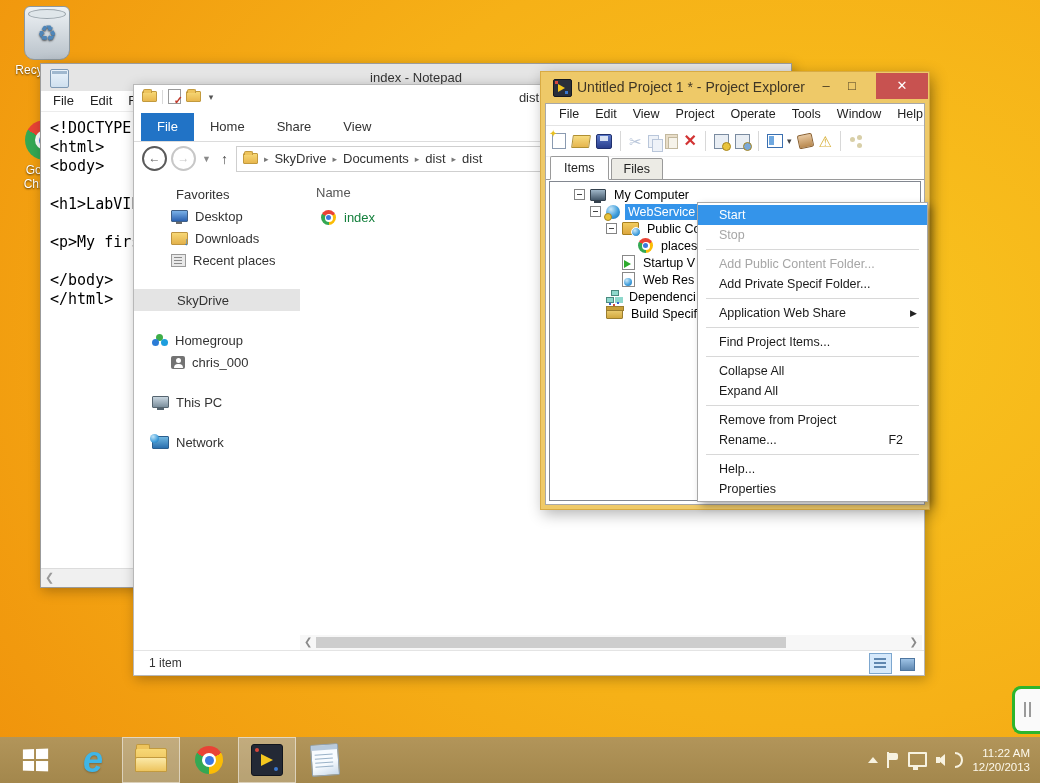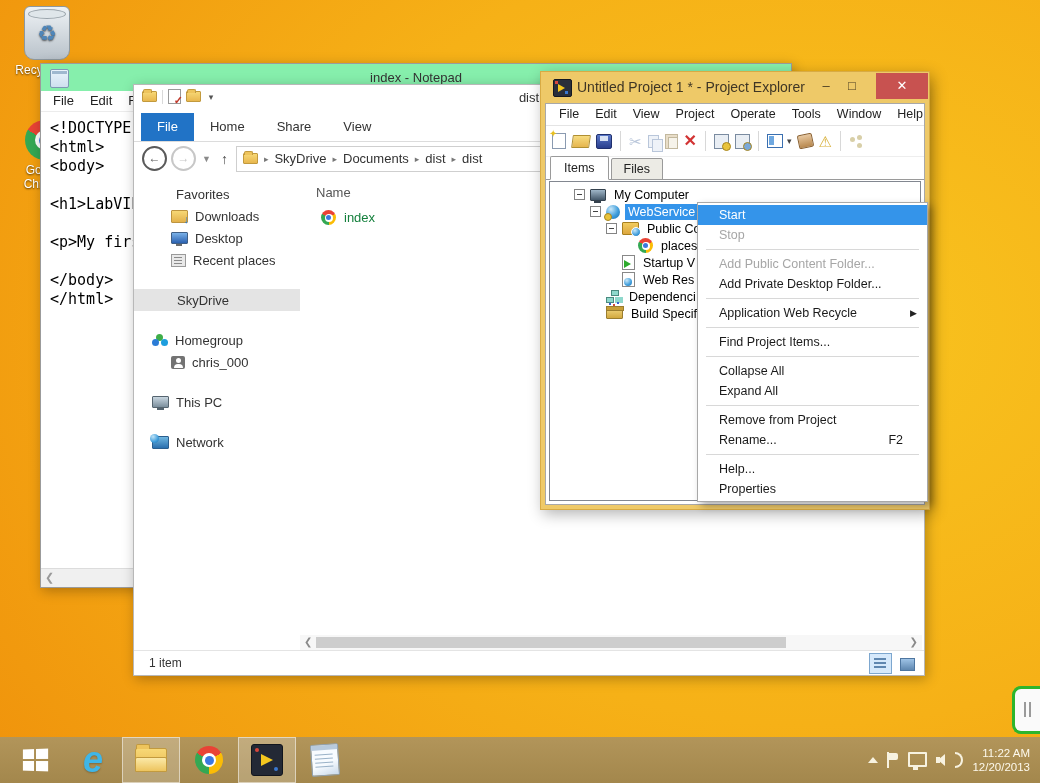--- a/index.html
+++ b/index.html
@@ -23,21 +23,21 @@
   .chrome-icon:after{content:"";position:absolute;left:50%;top:50%;width:5px;height:5px;margin:-2.5px 0 0 -2.5px;border-radius:50%;background:#3b78e0;}
   .chrome-icon.big{width:40px;height:40px;}
   .chrome-icon.big:before{width:20px;height:20px;margin:-10px 0 0 -10px;}
   .chrome-icon.big:after{width:13px;height:13px;margin:-6.5px 0 0 -6.5px;}
   .chrome-icon.mid{width:28px;height:28px;}
   .chrome-icon.mid:before{width:14px;height:14px;margin:-7px 0 0 -7px;}
   .chrome-icon.mid:after{width:9px;height:9px;margin:-4.5px 0 0 -4.5px;}
 
   
   .notepad{left:40px;top:63px;width:750px;height:523px;border:1px solid #9b9b9b;z-index:1;}
-  .np-title{height:27px;position:relative;background:#86efac;}
+  .np-title{height:27px;position:relative;background:#e5e5e5;}
   .np-appicon{position:absolute;left:9px;top:5px;width:17px;height:17px;background:linear-gradient(#eaf3fb,#cfe0ef);border:1px solid #7e99b4;border-radius:2px;}
   .np-appicon:before{content:"";position:absolute;left:1px;right:1px;top:1px;height:3px;background:#9fb8cf;}
   .np-title-text{position:absolute;left:0;right:0;top:6px;text-align:center;font-size:13px;color:#333;}
   .np-menubar{height:20px;border-bottom:1px solid #ececec;padding-left:4px;white-space:nowrap;overflow:hidden;}
   .np-menu-item{display:inline-block;font-size:13px;color:#222;padding:2px 8px;}
   .np-content{position:absolute;left:0;right:0;top:48px;bottom:18px;padding:7px 0 0 9px;overflow:hidden;
     font-family:"DejaVu Sans Mono",monospace;font-size:15px;line-height:19px;color:#000;}
   .np-line{white-space:pre;}
   .np-hscroll{position:absolute;left:0;right:0;bottom:0;height:18px;background:#f0f0f0;border-top:1px solid #dcdcdc;}
   .np-hscroll .arr{position:absolute;left:4px;top:2px;color:#9a9a9a;font-size:11px;}
@@ -301,26 +301,26 @@
           </span>
       </span>
     </div>
     <div class="ex-body">
       <div class="ex-sidebar">
           <div class="sb-row top">
             <span class="ico star-icon"></span>
             <span class="sb-label">Favorites</span>
           </div>
           <div class="sb-row child">
+            <span class="ico desktop-icon"></span>
+            <span class="sb-label">Desktop</span>
+          </div>
+          <div class="sb-row child">
             <span class="ico downloads-icon"></span>
             <span class="sb-label">Downloads</span>
-          </div>
-          <div class="sb-row child">
-            <span class="ico desktop-icon"></span>
-            <span class="sb-label">Desktop</span>
           </div>
           <div class="sb-row child">
             <span class="ico recent-places-icon"></span>
             <span class="sb-label">Recent places</span>
           </div>
           <div class="sb-gap"></div>
           <div class="sb-row top hl">
             <span class="ico skydrive-cloud-icon"></span>
             <span class="sb-label">SkyDrive</span>
           </div>
@@ -456,25 +456,25 @@
         <span class="menu-label">Start</span>
       </div>
       <div class="menu-item disabled">
         <span class="menu-label">Stop</span>
       </div>
       <div class="menu-sep"></div>
       <div class="menu-item disabled">
         <span class="menu-label">Add Public Content Folder...</span>
       </div>
       <div class="menu-item">
-        <span class="menu-label">Add Private Desktop Folder...</span>
+        <span class="menu-label">Add Private Specif Folder...</span>
       </div>
       <div class="menu-sep"></div>
       <div class="menu-item">
-        <span class="menu-label">Application Web Recycle</span>
+        <span class="menu-label">Application Web Share</span>
         <span class="submenu-arrow">▶</span>
       </div>
       <div class="menu-sep"></div>
       <div class="menu-item">
         <span class="menu-label">Find Project Items...</span>
       </div>
       <div class="menu-sep"></div>
       <div class="menu-item">
         <span class="menu-label">Collapse All</span>
       </div>

